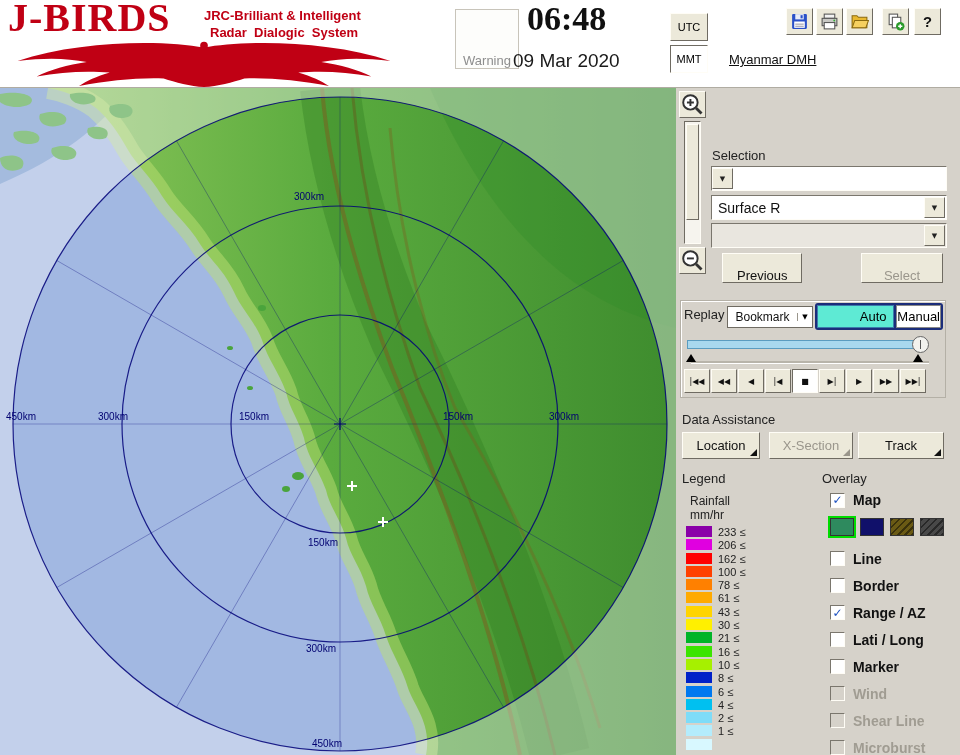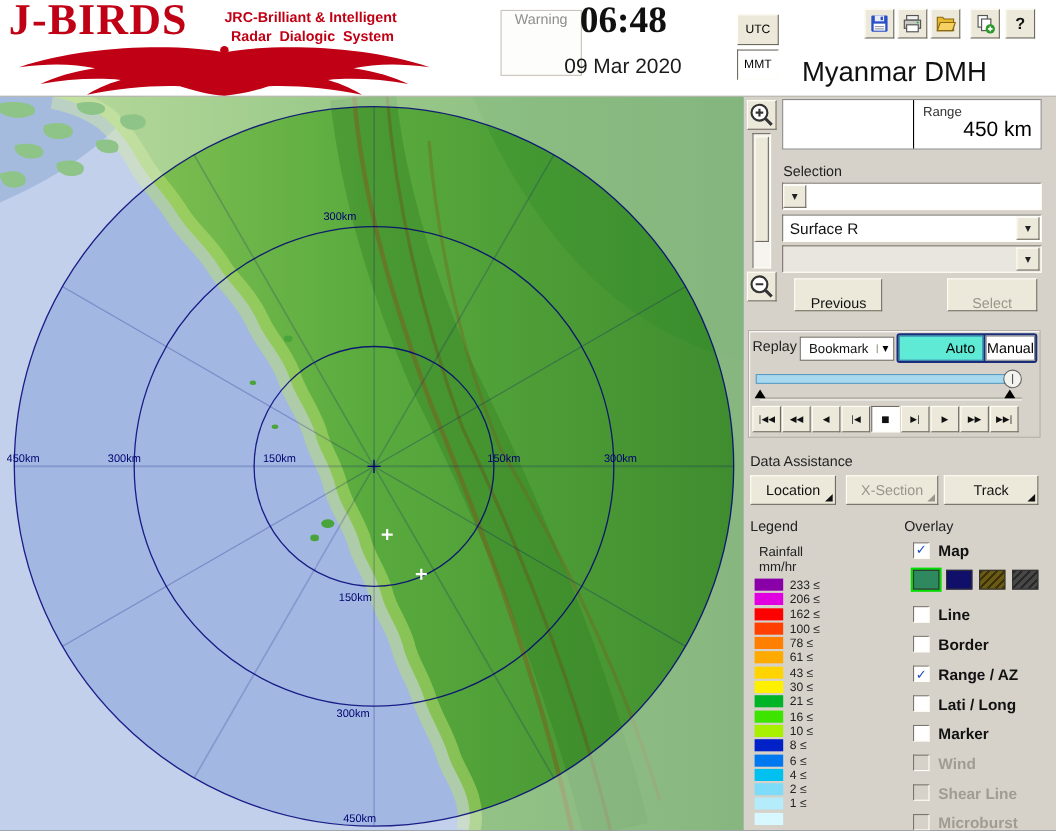--- a/index.html
+++ b/index.html
@@ -12,30 +12,30 @@
   .sunken{background:#f4f2ec;border:1px solid;border-color:#6f6b62 #fffdf6 #fffdf6 #6f6b62;}
 
   
   .header{position:absolute;left:0;top:0;width:960px;height:88px;background:#fff;border-bottom:1px solid #b0aca2;}
   .logo-title{position:absolute;left:8px;top:-6px;font-family:"Liberation Serif",serif;font-weight:bold;
               font-size:40px;color:#c00014;letter-spacing:1px;}
   .logo-sub{position:absolute;color:#c00014;font-weight:bold;font-size:13px;white-space:pre;}
   .logo-sub.s1{left:204px;top:8px;}
   .logo-sub.s2{left:210px;top:25px;}
   .eagle{position:absolute;left:4px;top:38px;width:400px;height:50px;}
-  .warning-box{position:absolute;left:455px;top:9px;width:74px;height:60px;background:#fdfdfb;
-               border:1px solid #c8c4ba;display:flex;align-items:flex-start;justify-content:center;
+  .warning-box{position:absolute;left:455px;top:9px;width:64px;height:60px;background:#fdfdfb;
+               border:1px solid #c8c4ba;display:flex;align-items:flex-end;justify-content:center;
                color:#8e8e8e;font-size:13px;}
   .clock-time{position:absolute;left:527px;top:0px;font-size:34px;font-weight:bold;color:#101010;font-family:Liberation Serif, serif;}
   .clock-date{position:absolute;left:513px;top:50px;font-size:19px;color:#1a1a1a;}
   .tzbtn{position:absolute;left:670px;width:38px;height:28px;font-size:11px;font-weight:normal;
          font-family:"Liberation Sans",sans-serif;cursor:pointer;padding:0;}
   #btn-utc{top:13px;}
   #btn-mmt{top:45px;background:#fff;}
-  .station{position:absolute;left:729px;top:52px;font-size:25px;color:#101010;}
+  .station{position:absolute;left:729px;top:52px;font-size:13px;color:#101010;text-decoration:underline;}
   .toolbtn{position:absolute;top:8px;width:27px;height:27px;padding:0;display:flex;align-items:center;
            justify-content:center;cursor:pointer;}
   .toolbtn svg{width:19px;height:19px;}
 
   
   .mapwrap{position:absolute;left:0;top:88px;width:676px;height:667px;}
   .maplbl{font-family:"Liberation Sans",sans-serif;font-size:10px;fill:#000070;}
 
   
   .zoombtn{position:absolute;left:679px;width:27px;height:27px;padding:0;display:flex;align-items:center;
@@ -271,25 +271,20 @@
     <div class="zoomthumb raised"></div>
   </div>
   <button class="zoombtn raised" id="zoom-out">
     <svg viewBox="0 0 18 18">
       <circle cx="7.5" cy="7.5" r="5.2" fill="#fff" stroke="#333" stroke-width="1.4"></circle>
       <line x1="11.5" y1="11.5" x2="15.5" y2="15.5" stroke="#333" stroke-width="2"></line>
       <path d="M5,7.5 H10" stroke="#333" stroke-width="1.4"></path>
     </svg>
   </button>
 
-  <div class="range-box">
-    <div class="range-div"></div>
-    <span class="range-label">Range</span>
-    <span class="range-value">450 km</span>
-  </div>
 
   <span class="sec-label" style="left:712px;top:148px">Selection</span>
 
   <div class="combo" style="left:711px;top:166px">
     <span class="combo-btn raised">▼</span>
   </div>
   <div class="combo" style="left:711px;top:195px">
     <span class="combo-text">Surface R</span>
     <span class="combo-btn raised">▼</span>
   </div>

